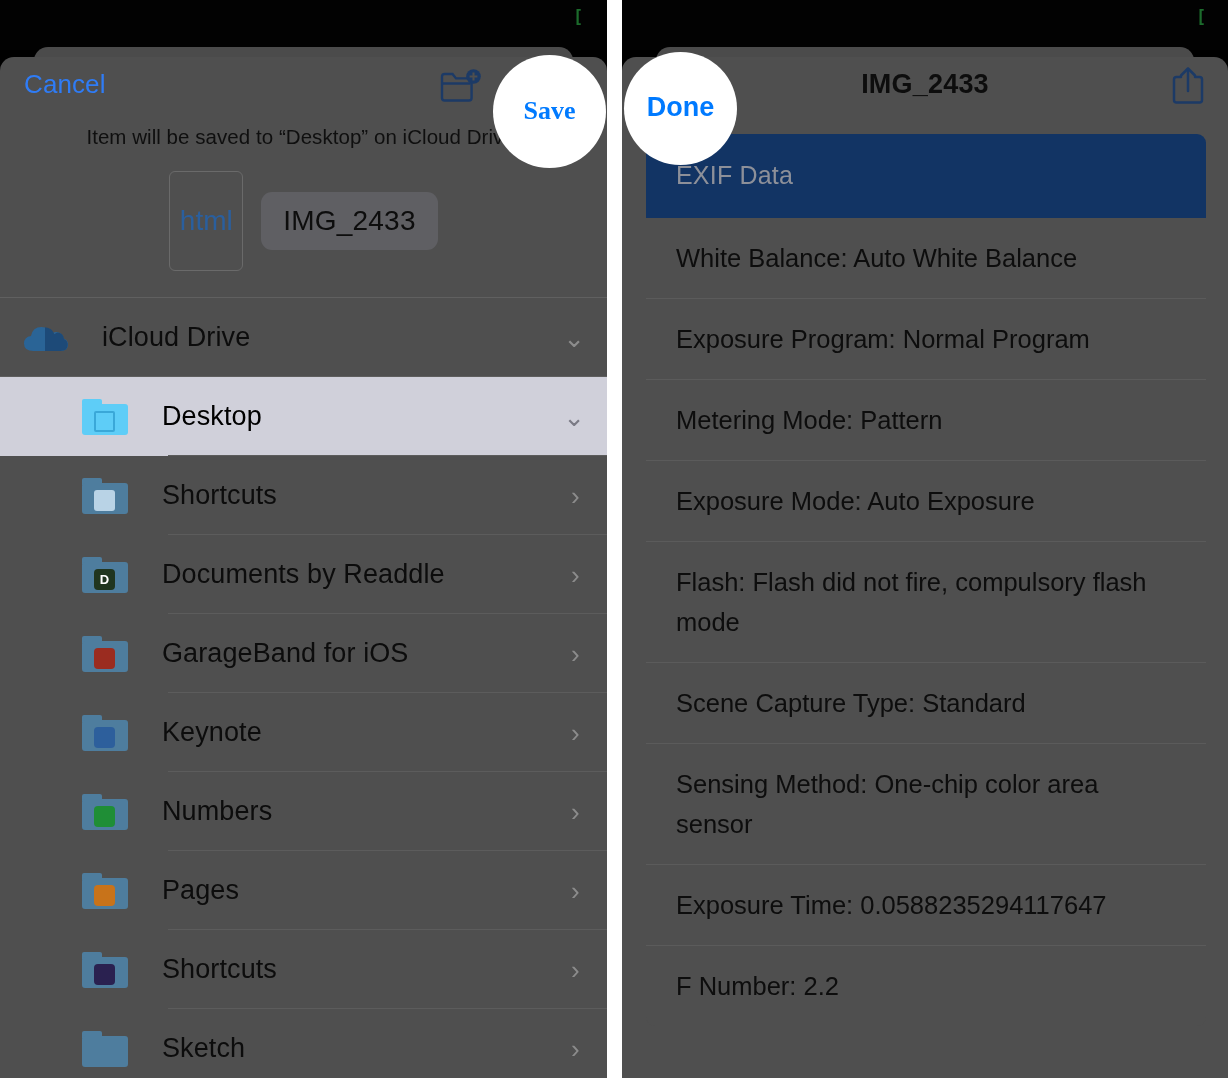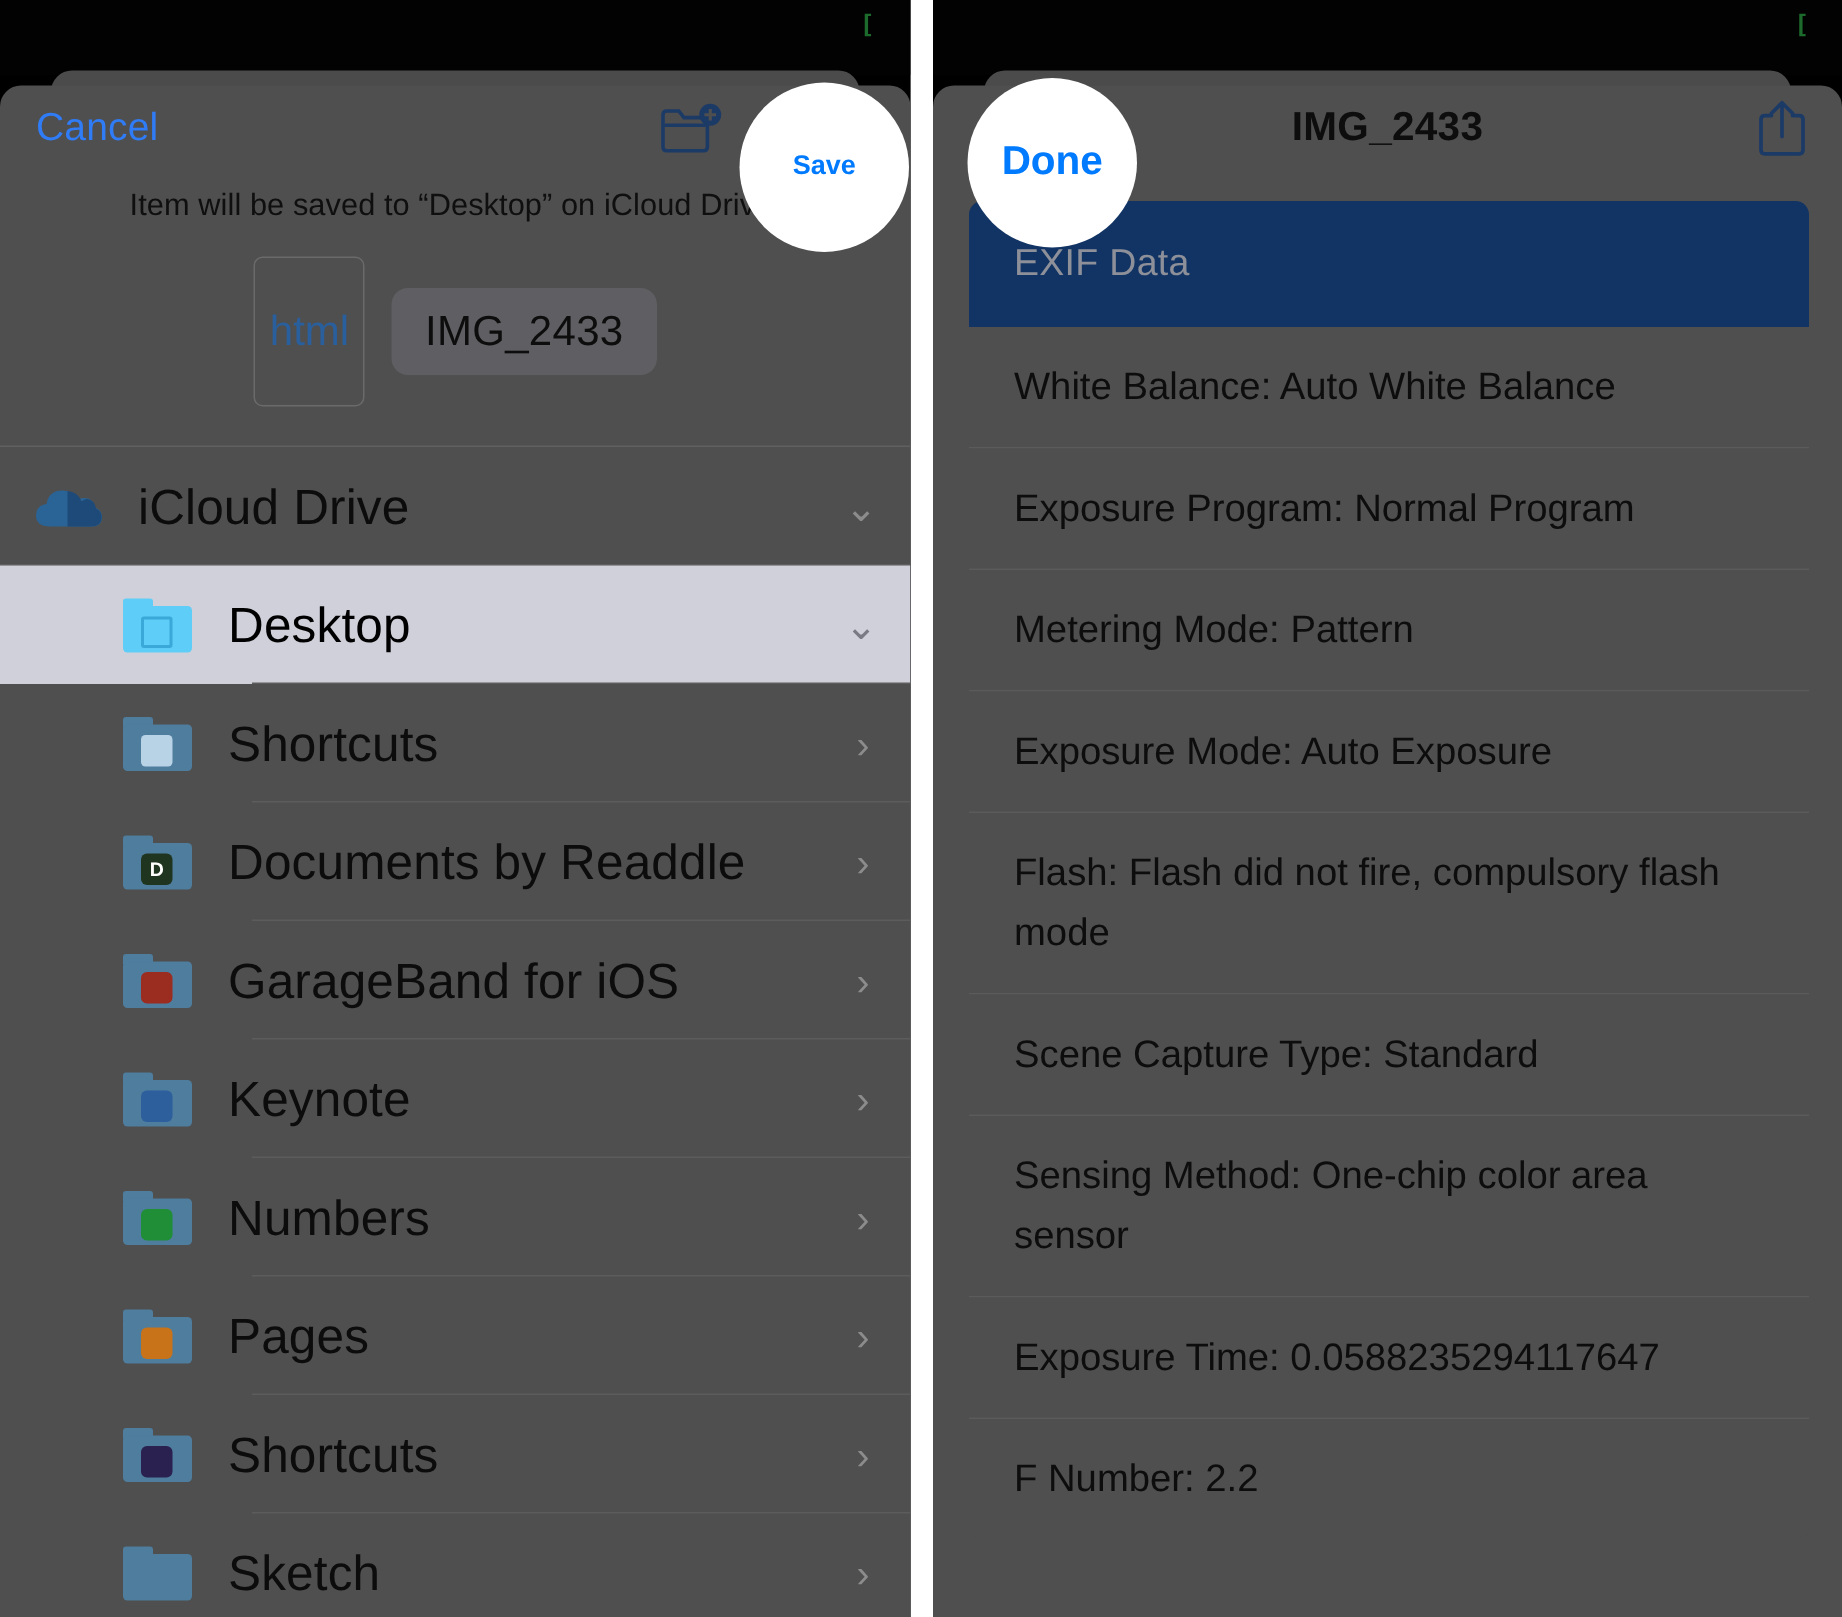--- a/index.html
+++ b/index.html
@@ -115,27 +115,28 @@
     align-items: center;
     justify-content: center;
   }
   .spot-save {
     left: 493px;
     top: 55px;
     width: 113px;
     height: 113px;
   }
   .spot-save .spot-label {
-    font-size: 18px;
+    font-size: 26px;
     font-weight: bold;
     color: #007aff;
     transform: translateY(-1px);
+    font-family: Liberation Serif, serif;
   }
   .spot-done {
-    left: 23px;
+    left: 2px;
     top: 52px;
     width: 113px;
     height: 113px;
     text-align: right;
   }
   .spot-done .spot-label {
     font-size: 27px;
     font-weight: bold;
     color: #007aff;
     transform: translateY(-1px);
@@ -211,22 +212,22 @@
   }
   .row-icon {
     width: 54px;
     height: 54px;
     flex: 0 0 54px;
     display: flex;
     align-items: center;
     justify-content: center;
   }
   .row-label {
-    margin-left: 20px;
-    font-size: 33px;
+    margin-left: 30px;
+    font-size: 27px;
     color: #0c0c0c;
     letter-spacing: .1px;
     white-space: nowrap;
   }
   .row.selected .row-label { color: #000; }
   .row-right { margin-left: auto; display:flex; align-items:center; }
   .chev {
     width: 14px; height: 24px;
     color: #8c8c8c;
     font-size: 26px;

